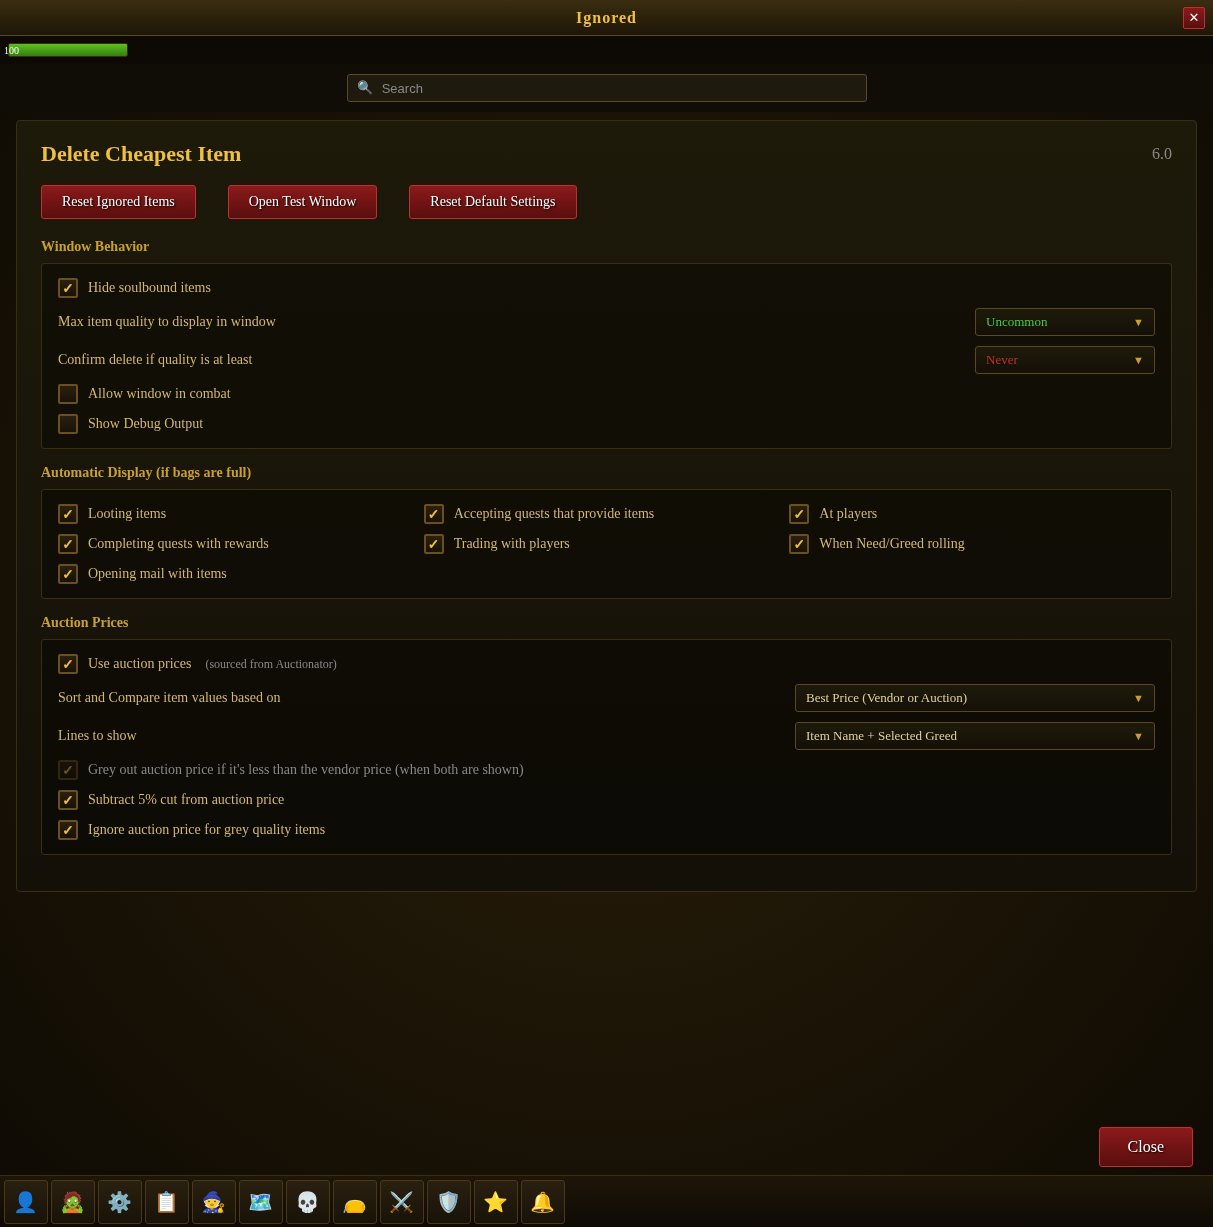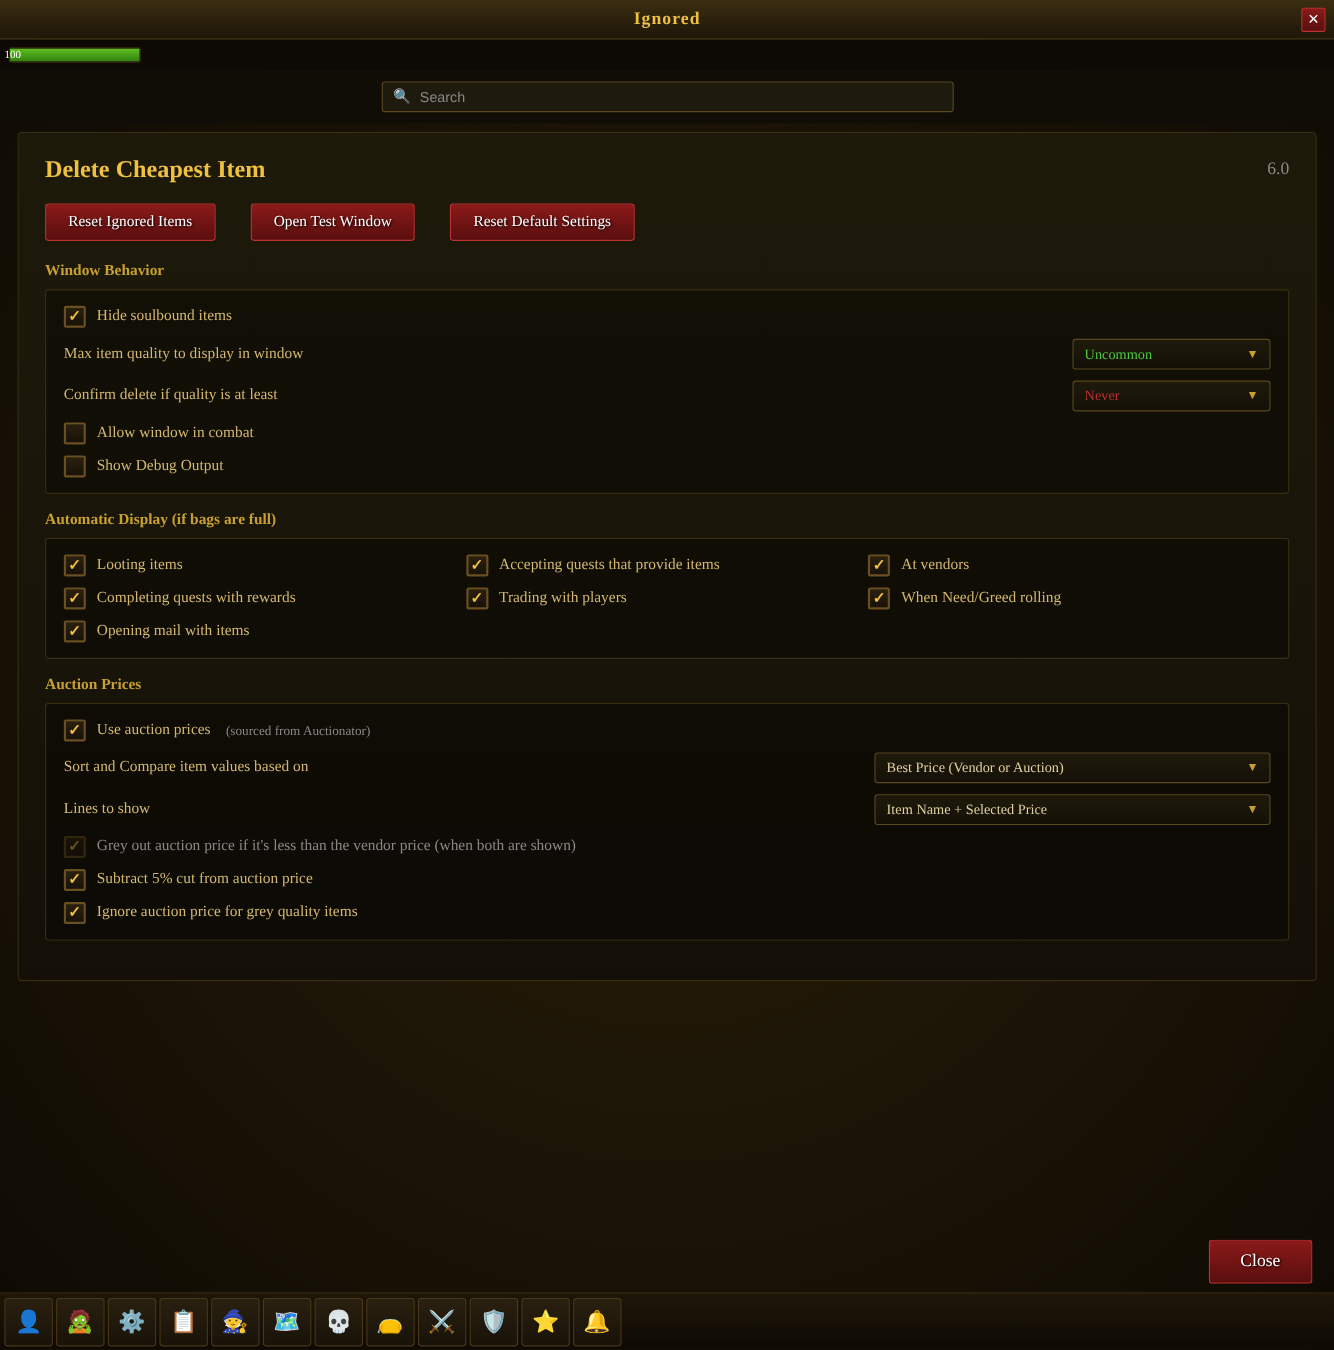--- a/index.html
+++ b/index.html
@@ -389,21 +389,21 @@
         <span class="checkbox-label">Looting items</span>
       </div>
 
       <div class="checkbox-row">
         <div class="checkbox checked"></div>
         <span class="checkbox-label">Accepting quests that provide items</span>
       </div>
 
       <div class="checkbox-row">
         <div class="checkbox checked"></div>
-        <span class="checkbox-label">At vendors</span>
+        <span class="checkbox-label">At players</span>
       </div>
 
       <div class="checkbox-row">
         <div class="checkbox checked"></div>
         <span class="checkbox-label">Completing quests with rewards</span>
       </div>
 
       <div class="checkbox-row">
         <div class="checkbox checked"></div>
         <span class="checkbox-label">Trading with players</span>
@@ -435,21 +435,21 @@
       <span class="dropdown-row-label">Sort and Compare item values based on</span>
       <div class="dropdown-btn white-text wide-dropdown-btn">
         <span>Best Price (Vendor or Auction)</span>
         <span class="dropdown-arrow">▼</span>
       </div>
     </div>
 
     <div class="dropdown-row">
       <span class="dropdown-row-label">Lines to show</span>
       <div class="dropdown-btn white-text wide-dropdown-btn">
-        <span>Item Name + Selected Price</span>
+        <span>Item Name + Selected Greed</span>
         <span class="dropdown-arrow">▼</span>
       </div>
     </div>
 
     <div class="checkbox-row">
       <div class="checkbox checked dimmed"></div>
       <span class="checkbox-label dimmed">Grey out auction price if it's less than the vendor price (when both are shown)</span>
     </div>
 
     <div class="checkbox-row">

